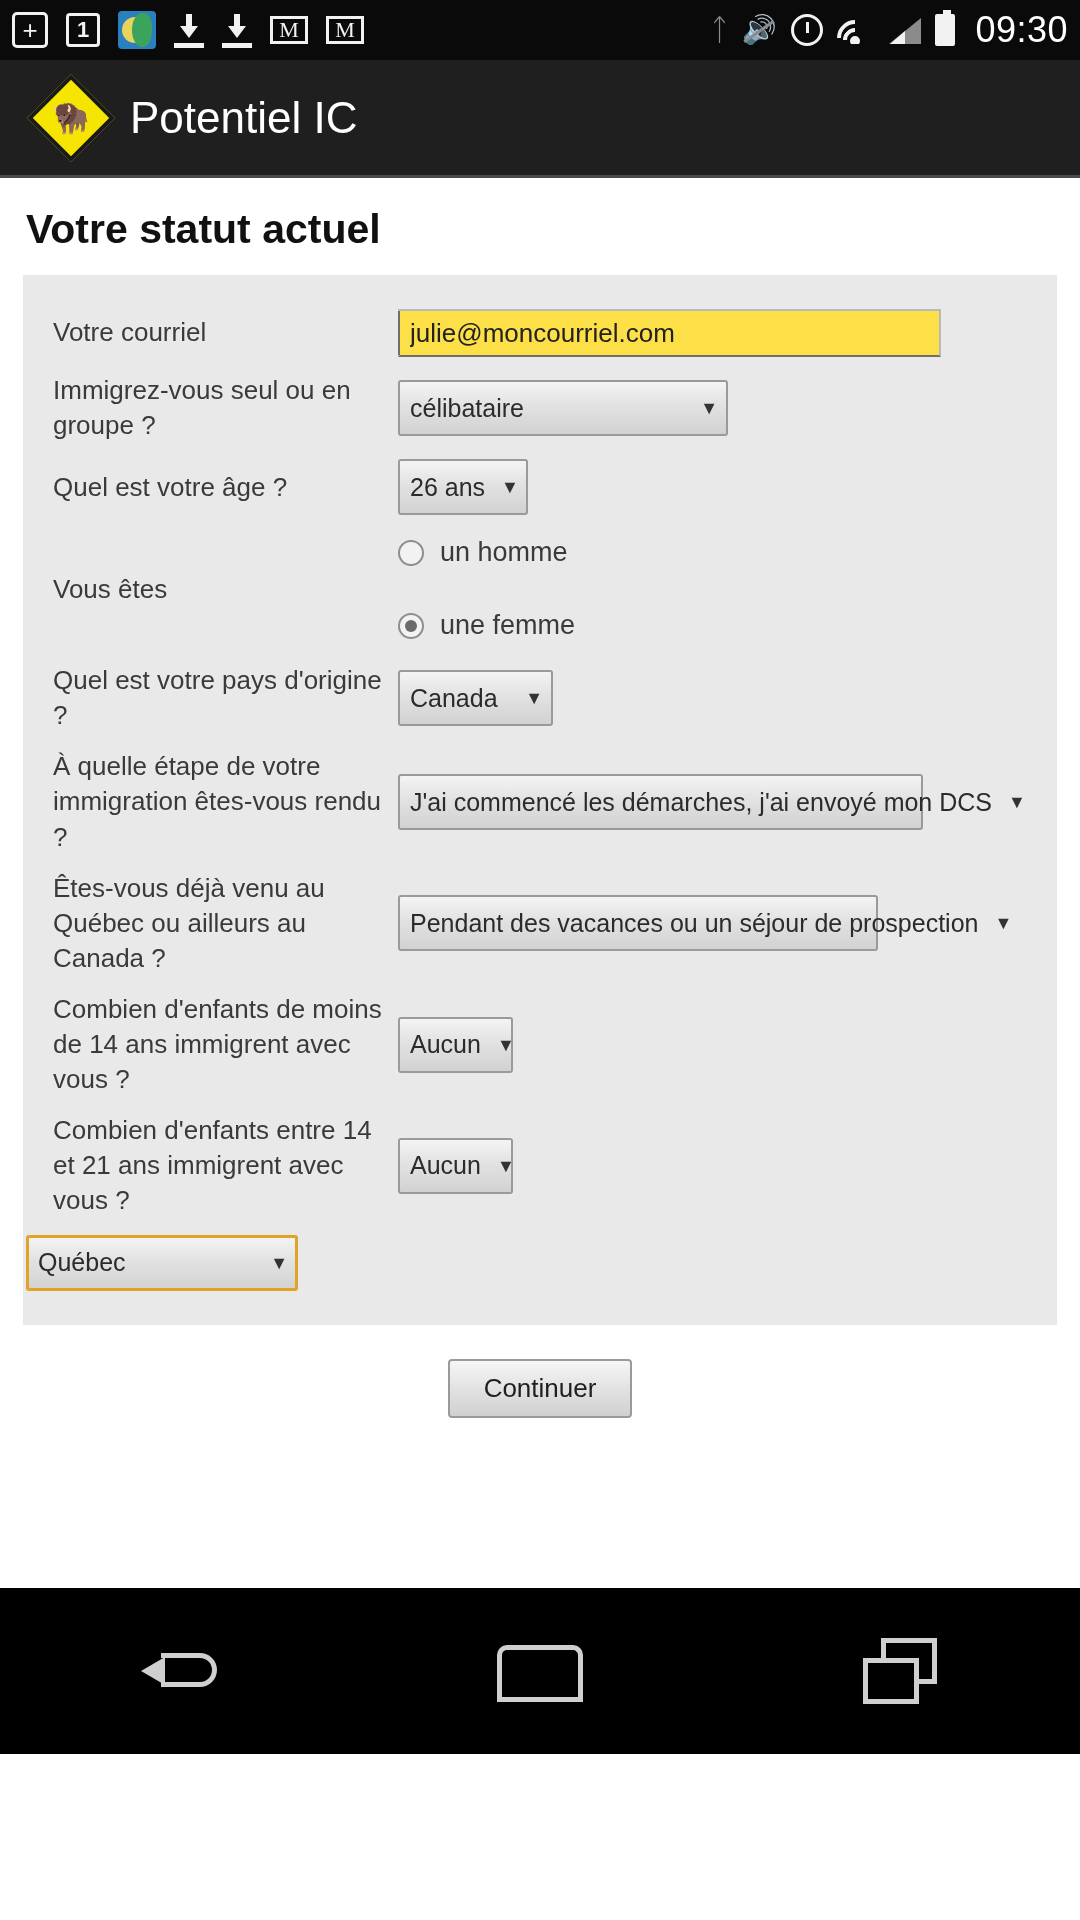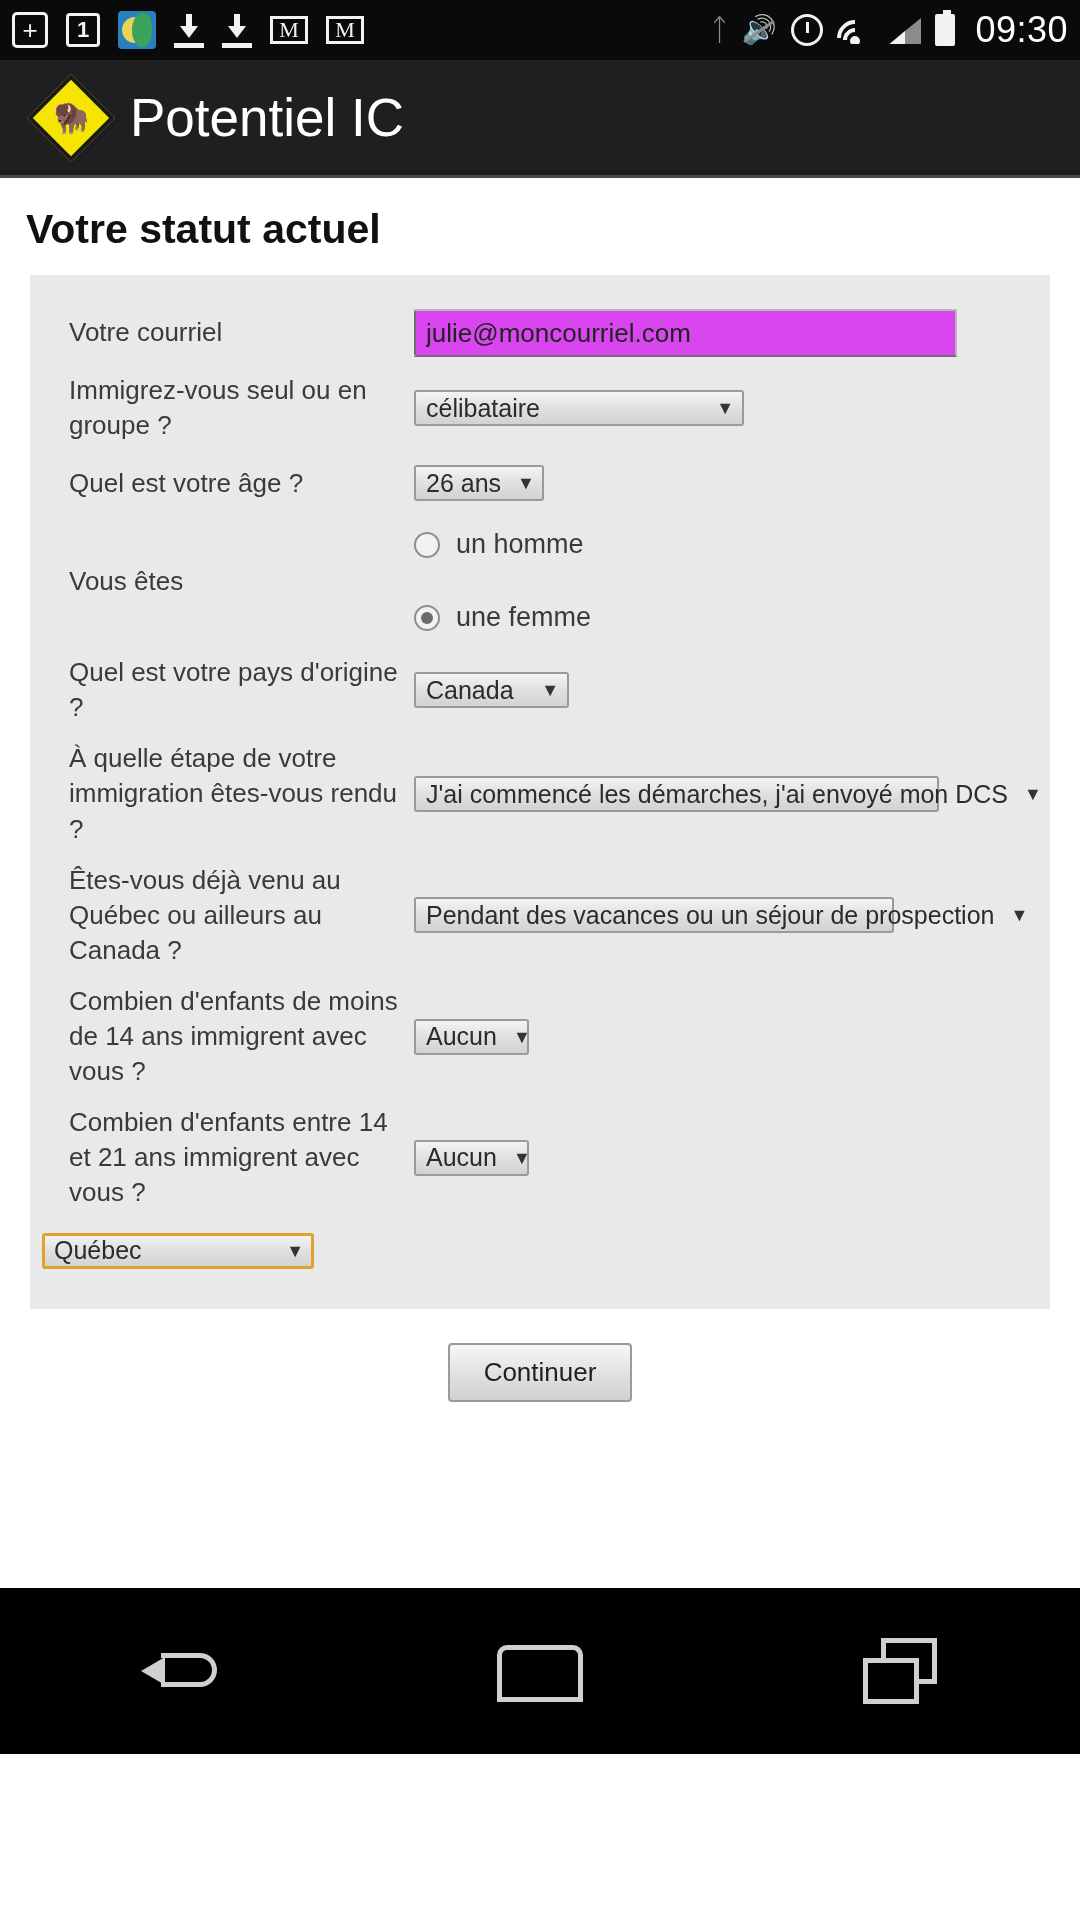--- a/index.html
+++ b/index.html
@@ -228,42 +228,42 @@
   }
   .logo .moose {
     position: absolute;
     left: 50%; top: 50%;
     transform: translate(-50%,-50%);
     font-size: 30px;
     line-height: 1;
     color: #111;
   }
   .app-title {
-    font-size: 53px;
+    font-size: 44px;
     color: #ffffff;
     font-weight: normal;
   }
 
   
   .page {
     background: #ffffff;
     height: 1576px;
     overflow: hidden;
     position: relative;
   }
   h1.page-title {
     font-size: 41px;
     font-weight: bold;
     color: #111111;
     margin: 28px 0 22px 26px;
   }
   .form-card {
-    margin: 0 30px;
+    margin: 0 23px;
     background: #e9e9e9;
-    padding: 26px 0 26px 12px;
+    padding: 26px 0 26px 3px;
   }
   .row {
     display: flex;
     align-items: center;
     min-height: 64px;
     padding: 8px 0;
   }
   .row .label {
     width: 372px;
     flex: none;
@@ -276,21 +276,21 @@
   .row .field {
     flex: 1;
     display: flex;
     align-items: center;
   }
 
   
   .text-input {
     width: 543px;
     height: 48px;
-    background: #d946ef;
+    background: #fde047;
     border: 2px solid #b9b9b9;
     border-bottom: 2px solid #6f6f6f;
     font-size: 26px;
     color: #222;
     padding: 0 10px;
     font-family: "Liberation Sans", sans-serif;
     outline: none;
     position: relative;
   }
   .input-wrap { position: relative; display: inline-block; }
@@ -298,21 +298,21 @@
     content: "";
     position: absolute;
     left: 0; top: 2px;
     width: 2px; height: 44px;
     background: #6f6f6f;
     z-index: 2;
   }
 
   
   .sel {
-    height: 36px;
+    height: 56px;
     background: linear-gradient(to bottom, #f4f4f4 0%, #e2e2e2 45%, #d2d2d2 100%);
     border: 2px solid #9a9a9a;
     border-radius: 3px;
     font-size: 25px;
     color: #2b2b2b;
     display: inline-flex;
     align-items: center;
     padding: 0 8px 0 10px;
     position: relative;
     white-space: nowrap;

